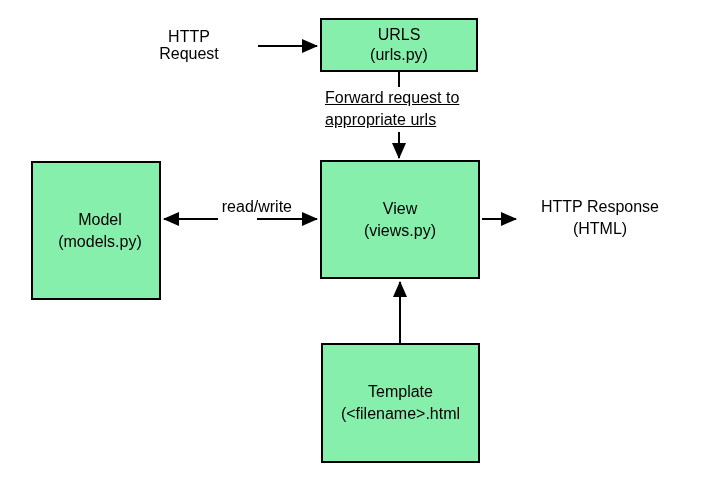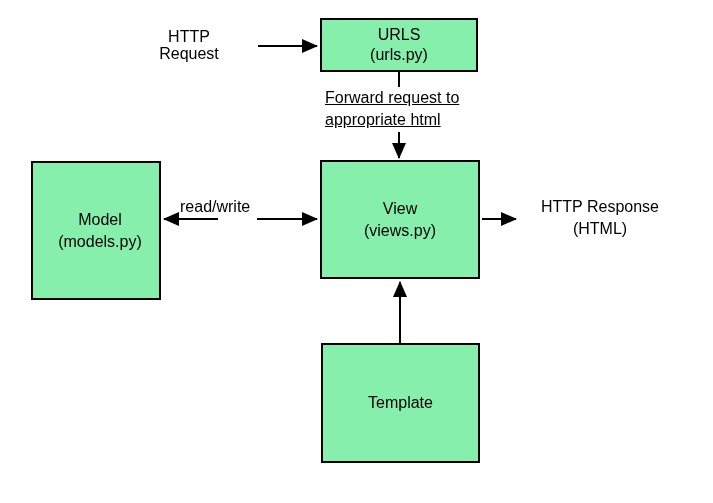--- a/index.html
+++ b/index.html
@@ -42,21 +42,21 @@
   .node-model    { left: 31px;  top: 161px; width: 130px; height: 139px; padding-left: 8px; }
   .node-view     { left: 320px; top: 160px; width: 160px; height: 119px; }
   .node-template { left: 321px; top: 343px; width: 159px; height: 120px; }
   .label {
     position: absolute;
     line-height: 22px;
     white-space: nowrap;
   }
   .label-http-request { left: 139px; top: 28px;  width: 100px; text-align: center; line-height: 17px; }
   .label-forward      { left: 325px; top: 87px;  text-align: left; text-decoration: underline; }
-  .label-readwrite    { left: 180px; top: 196px; width: 92px;  text-align: left; line-height: 21px; }
+  .label-readwrite    { left: 200px; top: 196px; width: 92px;  text-align: right; line-height: 21px; }
   .label-response     { left: 528px; top: 196px; width: 144px; text-align: center; }
 </style>
 </head>
 <body>
 
 <div class="canvas">
 
   <svg class="arrows" width="713" height="503">
     <defs>
       <marker id="ah" markerUnits="userSpaceOnUse" markerWidth="17" markerHeight="14" refX="15" refY="7" orient="auto">
@@ -82,30 +82,31 @@
     <div>(models.py)</div>
   </div>
 
   <div class="node node-view">
     <div>View</div>
     <div>(views.py)</div>
   </div>
 
   <div class="node node-template">
     <div>Template</div>
+    <div>(&lt;filename&gt;.html</div>
   </div>
 
   <div class="label label-http-request">
     <div>HTTP</div>
     <div>Request</div>
   </div>
 
   <div class="label label-forward">
     <div>Forward request to</div>
-    <div>appropriate html</div>
+    <div>appropriate urls</div>
   </div>
 
   <div class="label label-readwrite">
     <div>read/write</div>
   </div>
 
   <div class="label label-response">
     <div>HTTP Response</div>
     <div>(HTML)</div>
   </div>

